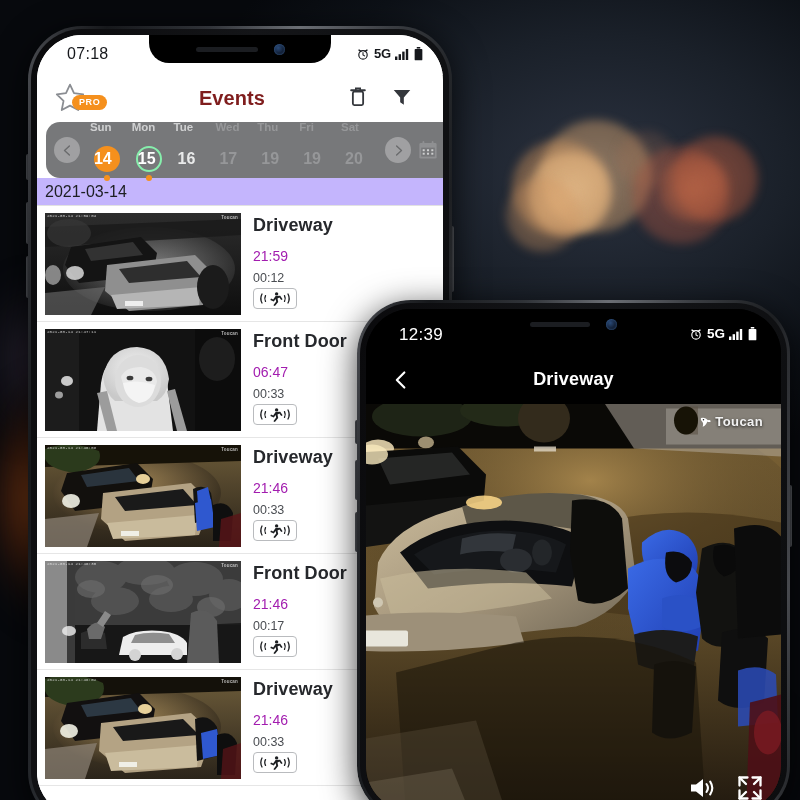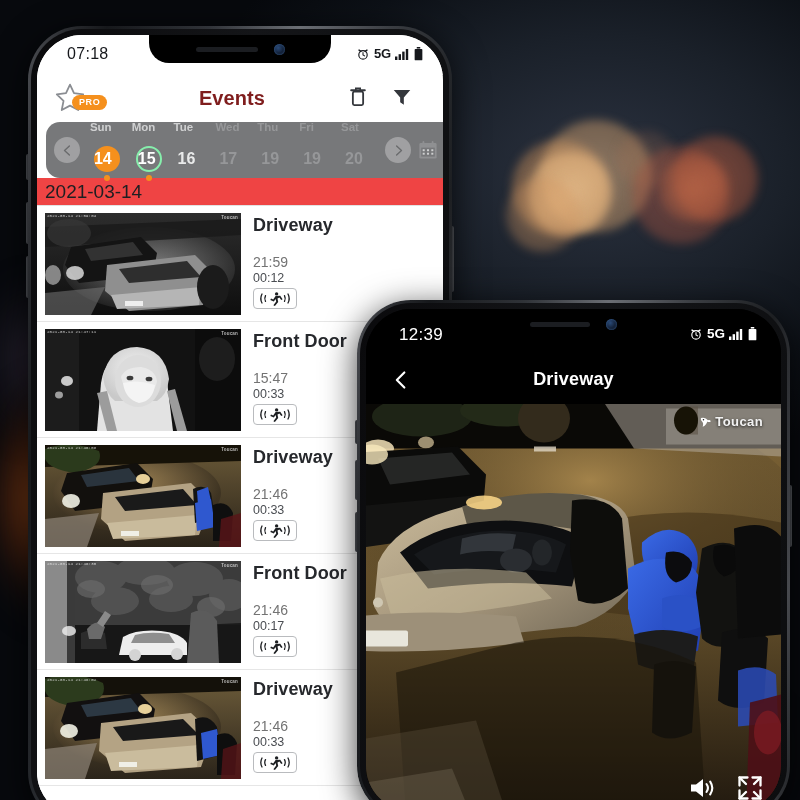--- a/index.html
+++ b/index.html
@@ -123,22 +123,22 @@
   .day.sel-fill .num { background: #f5901d; color: #fff; }
   .day.sel-ring .num { border: 2px solid #86efac; color: #fff; line-height: 22px; }
   .day .dot {
     width: 6px; height: 6px; border-radius: 50%; background: #f5901d;
     margin: 3px auto 0;
   }
   .calbtn { width: 34px; display:flex; align-items:center; justify-content:center; flex: none; }
 
   .datehdr {
     position: absolute; top: 143px; left: 0; right: 0; height: 28px;
-    background: #ef4444; border-bottom: 1px solid #e2e2e2;
-    font-size: 19px; color: #1d1f22; padding-left: 8px; display: flex; align-items: center;
+    background: #c4b5fd; border-bottom: 1px solid #e2e2e2;
+    font-size: 16px; color: #1d1f22; padding-left: 8px; display: flex; align-items: center;
     z-index: 10;
   }
 
   .evlist { position: absolute; top: 171px; left: 0; right: 0; bottom: 0; background: #fff; }
   .evrow {
     position: relative; height: 116px; border-bottom: 1px solid #e6e6e6;
     display: flex; align-items: center; padding: 0 0 0 8px;
   }
   .thumb {
     width: 196px; height: 102px; flex: none; position: relative; overflow: hidden;
@@ -147,21 +147,21 @@
   .thumb .ts {
     position: absolute; top: 1px; left: 2px; font-size: 4px; color: #e8e8e8;
     font-family: "Liberation Mono", monospace; letter-spacing: .2px; opacity: .85;
   }
   .thumb .wm {
     position: absolute; top: 2px; right: 3px; font-size: 4.5px; color: #ddd;
     font-weight: 700; opacity: .8; letter-spacing: .2px;
   }
   .evmeta { flex: 1; padding-left: 12px; position: relative; height: 102px; }
   .evname { font-size: 18px; font-weight: 700; color: #26282c; margin-top: 2px; letter-spacing:.1px; }
-  .evtime { font-size: 14px; color: #737373; margin-top: 18px; }
+  .evtime { font-size: 14px; color: #a21caf; margin-top: 12px; }
   .evdur  { font-size: 12.5px; color: #4a4d52; position: absolute; left: 12px; top: 58px; }
   .motion-badge {
     position: absolute; left: 12px; top: 75px;
     width: 44px; height: 21px; border: 1px solid #b9bbbe; border-radius: 4px;
     background: #fff; display: flex; align-items: center; justify-content: center;
   }
 
   
   #phone2 { left: 357px; top: 300px; width: 433px; height: 520px; }
   #screen2 { background: #000; }
@@ -407,21 +407,21 @@
                 <path d="M52 64 L62 102 L72 102 L62 62 Z" fill="#9c9c9c"></path>
                 <path d="M122 62 L132 102 L142 102 L130 60 Z" fill="#9c9c9c"></path>
                 <rect x="150" y="0" width="46" height="102" fill="#0c0c0c"></rect>
                 <ellipse cx="172" cy="30" rx="18" ry="22" fill="#1d1d1d"></ellipse>
               </svg>
               <div class="ts">2021-03-14 21:47:11</div>
               <div class="wm">Toucan</div>
             </div>
             <div class="evmeta">
               <div class="evname">Front Door</div>
-              <div class="evtime">15:47</div>
+              <div class="evtime">06:47</div>
               <div class="evdur">00:33</div>
               <div class="motion-badge">
                 <svg width="34" height="15" viewBox="0 0 34 15">
                   <path d="M4 3 Q1.6 7.5 4 12" fill="none" stroke="#1d1f22" stroke-width="1.3" stroke-linecap="round"></path>
                   <path d="M7.5 4.6 Q6 7.5 7.5 10.4" fill="none" stroke="#1d1f22" stroke-width="1.3" stroke-linecap="round"></path>
                   <path d="M30 3 Q32.4 7.5 30 12" fill="none" stroke="#1d1f22" stroke-width="1.3" stroke-linecap="round"></path>
                   <path d="M26.5 4.6 Q28 7.5 26.5 10.4" fill="none" stroke="#1d1f22" stroke-width="1.3" stroke-linecap="round"></path>
                   <g fill="#1d1f22">
                     <circle cx="18.6" cy="2.9" r="1.7"></circle>
                     <path d="M17.6 5 L15.2 8.4 L13 7.4 L12.3 8.9 L15.8 10.5 L17.6 8.1 L18.2 10.6 L15.4 14.2 L16.9 15 L20.2 11 L19.5 7.6 L21.4 6.6 L23.2 9 L24.6 8.2 L22.2 4.8 Z"></path>

